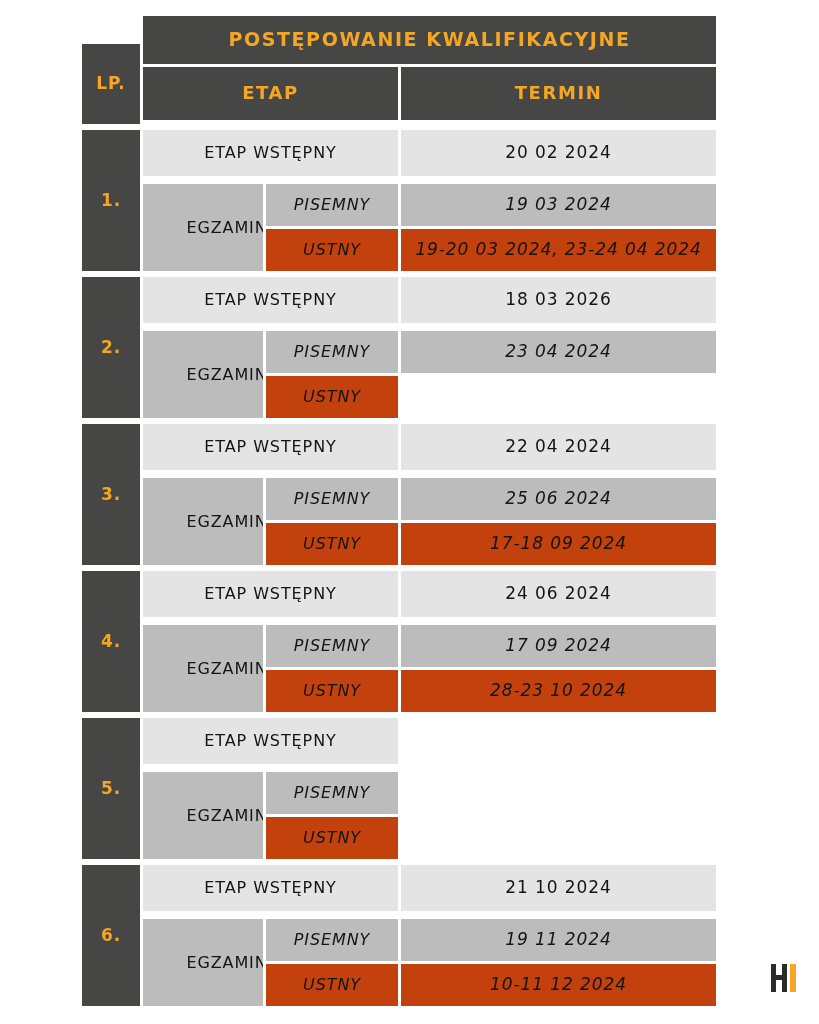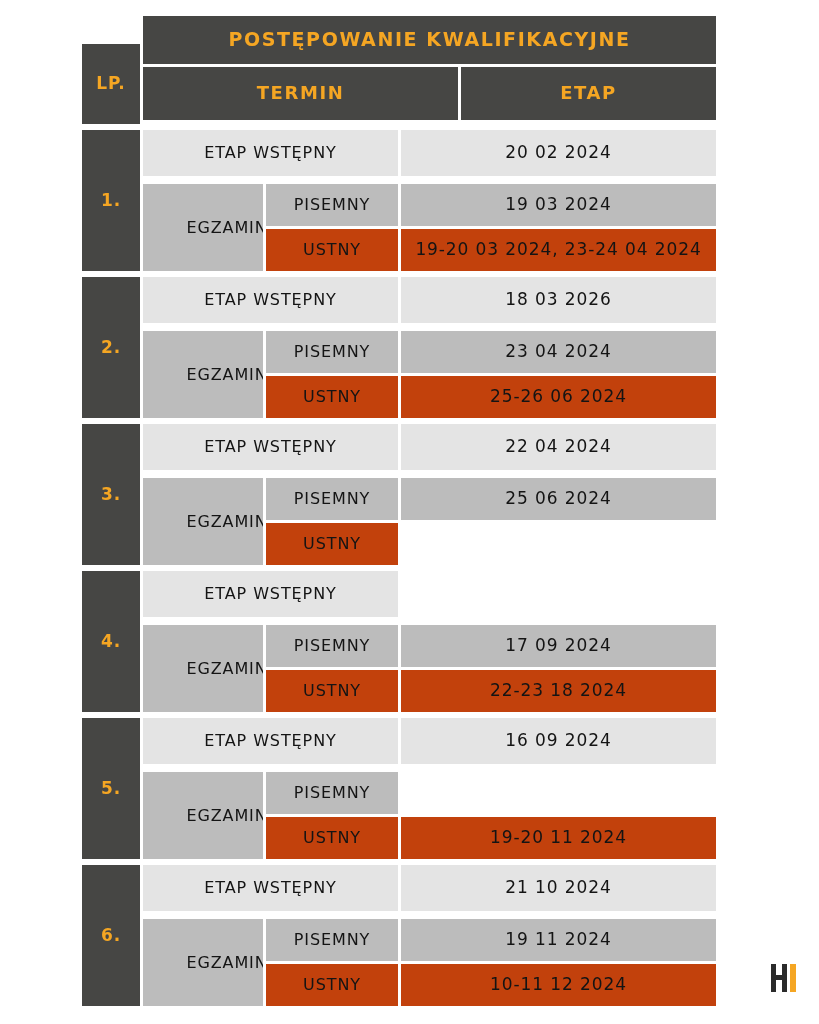--- a/index.html
+++ b/index.html
@@ -146,20 +146,21 @@
     width: 120px;
     flex: 0 0 120px;
     font-size: 16px;
     padding-left: 48px;
   }
   .egz-stack {
     flex: 1 1 auto;
     display: flex;
     flex-direction: column;
     gap: 3px;
+    font-style: italic;
   }
   .egz-sub-row {
     display: flex;
     gap: 3px;
     flex: 1 1 50%;
   }
   .egz-kind {
     width: 132px;
     flex: 0 0 132px;
     font-size: 16px;
@@ -186,22 +187,22 @@
   <div id="schedule-table">
 
     <div class="header-band">
 
       <div class="cell dark lp-head">LP.</div>
 
       <div class="head-right">
         <div class="cell dark title-cell">POSTĘPOWANIE KWALIFIKACYJNE</div>
 
         <div class="subhead-row">
+          <div class="cell dark subhead-etap">ETAP</div>
           <div class="cell dark subhead-termin">TERMIN</div>
-          <div class="cell dark subhead-etap">ETAP</div>
         </div>
       </div>
     </div>
 
     <div id="blocks">
         <div class="block">
           <div class="cell dark lp-cell">1.</div>
           <div class="block-right">
             <div class="wstepny-row">
               <div class="cell light wstepny-label">ETAP WSTĘPNY</div>
@@ -231,21 +232,20 @@
             </div>
             <div class="egz-row">
               <div class="cell mid egz-label">EGZAMIN</div>
               <div class="egz-stack">
                 <div class="egz-sub-row">
                   <div class="cell mid egz-kind">PISEMNY</div>
                   <div class="cell mid egz-date">23 04 2024</div>
                 </div>
                 <div class="egz-sub-row">
                   <div class="cell cream egz-kind">USTNY</div>
-                  <div class="cell cream egz-date">25-26 06 2024</div>
                 </div>
               </div>
             </div>
           </div>
         </div>
         <div class="block">
           <div class="cell dark lp-cell">3.</div>
           <div class="block-right">
             <div class="wstepny-row">
               <div class="cell light wstepny-label">ETAP WSTĘPNY</div>
@@ -253,62 +253,62 @@
             </div>
             <div class="egz-row">
               <div class="cell mid egz-label">EGZAMIN</div>
               <div class="egz-stack">
                 <div class="egz-sub-row">
                   <div class="cell mid egz-kind">PISEMNY</div>
                   <div class="cell mid egz-date">25 06 2024</div>
                 </div>
                 <div class="egz-sub-row">
                   <div class="cell cream egz-kind">USTNY</div>
+                  <div class="cell cream egz-date">17-18 09 2024</div>
                 </div>
               </div>
             </div>
           </div>
         </div>
         <div class="block">
           <div class="cell dark lp-cell">4.</div>
           <div class="block-right">
             <div class="wstepny-row">
               <div class="cell light wstepny-label">ETAP WSTĘPNY</div>
+              <div class="cell light wstepny-date">24 06 2024</div>
             </div>
             <div class="egz-row">
               <div class="cell mid egz-label">EGZAMIN</div>
               <div class="egz-stack">
                 <div class="egz-sub-row">
                   <div class="cell mid egz-kind">PISEMNY</div>
                   <div class="cell mid egz-date">17 09 2024</div>
                 </div>
                 <div class="egz-sub-row">
                   <div class="cell cream egz-kind">USTNY</div>
-                  <div class="cell cream egz-date">22-23 18 2024</div>
+                  <div class="cell cream egz-date">28-23 10 2024</div>
                 </div>
               </div>
             </div>
           </div>
         </div>
         <div class="block">
           <div class="cell dark lp-cell">5.</div>
           <div class="block-right">
             <div class="wstepny-row">
               <div class="cell light wstepny-label">ETAP WSTĘPNY</div>
-              <div class="cell light wstepny-date">16 09 2024</div>
-            </div>
-            <div class="egz-row">
-              <div class="cell mid egz-label">EGZAMIN</div>
-              <div class="egz-stack">
-                <div class="egz-sub-row">
-                  <div class="cell mid egz-kind">PISEMNY</div>
-                </div>
-                <div class="egz-sub-row">
-                  <div class="cell cream egz-kind">USTNY</div>
-                  <div class="cell cream egz-date">19-20 11 2024</div>
+            </div>
+            <div class="egz-row">
+              <div class="cell mid egz-label">EGZAMIN</div>
+              <div class="egz-stack">
+                <div class="egz-sub-row">
+                  <div class="cell mid egz-kind">PISEMNY</div>
+                </div>
+                <div class="egz-sub-row">
+                  <div class="cell cream egz-kind">USTNY</div>
                 </div>
               </div>
             </div>
           </div>
         </div>
         <div class="block">
           <div class="cell dark lp-cell">6.</div>
           <div class="block-right">
             <div class="wstepny-row">
               <div class="cell light wstepny-label">ETAP WSTĘPNY</div>

